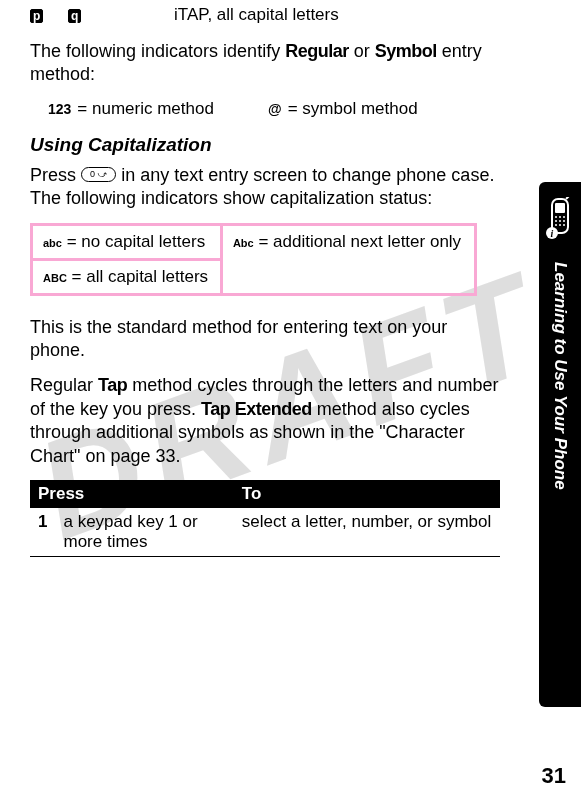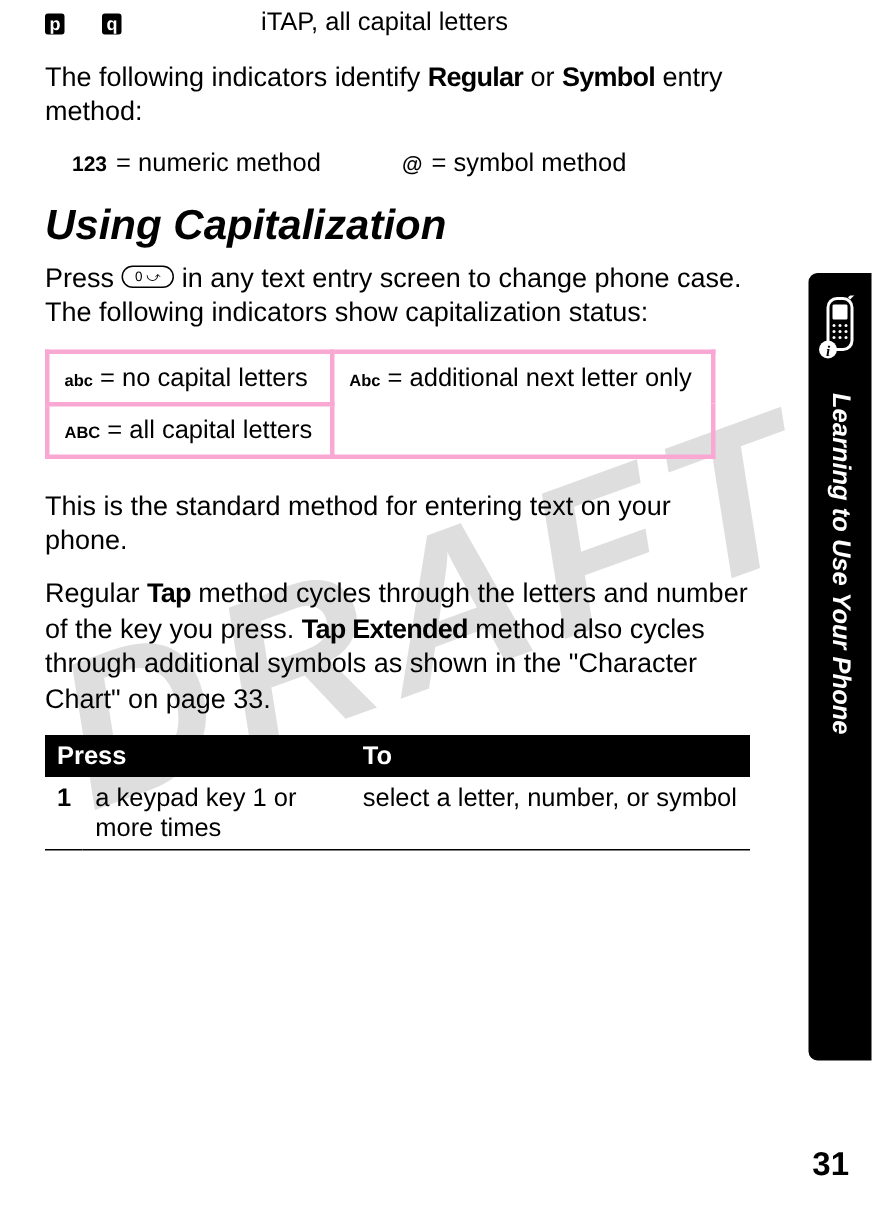--- a/index.html
+++ b/index.html
@@ -80,21 +80,21 @@
     }
     .method-icon {
       font-weight: bold;
       font-size: 14px;
       margin-right: 6px;
       font-family: Arial Narrow, Arial, sans-serif;
     }
     h3.section-title {
       font-style: italic;
       font-weight: bold;
-      font-size: 28px;
+      font-size: 19px;
       margin-bottom: 8px;
     }
     .key-oval {
       display: inline-block;
       border: 1.5px solid #000;
       border-radius: 10px;
       padding: 0 8px;
       font-size: 9px;
       line-height: 13px;
       vertical-align: middle;

